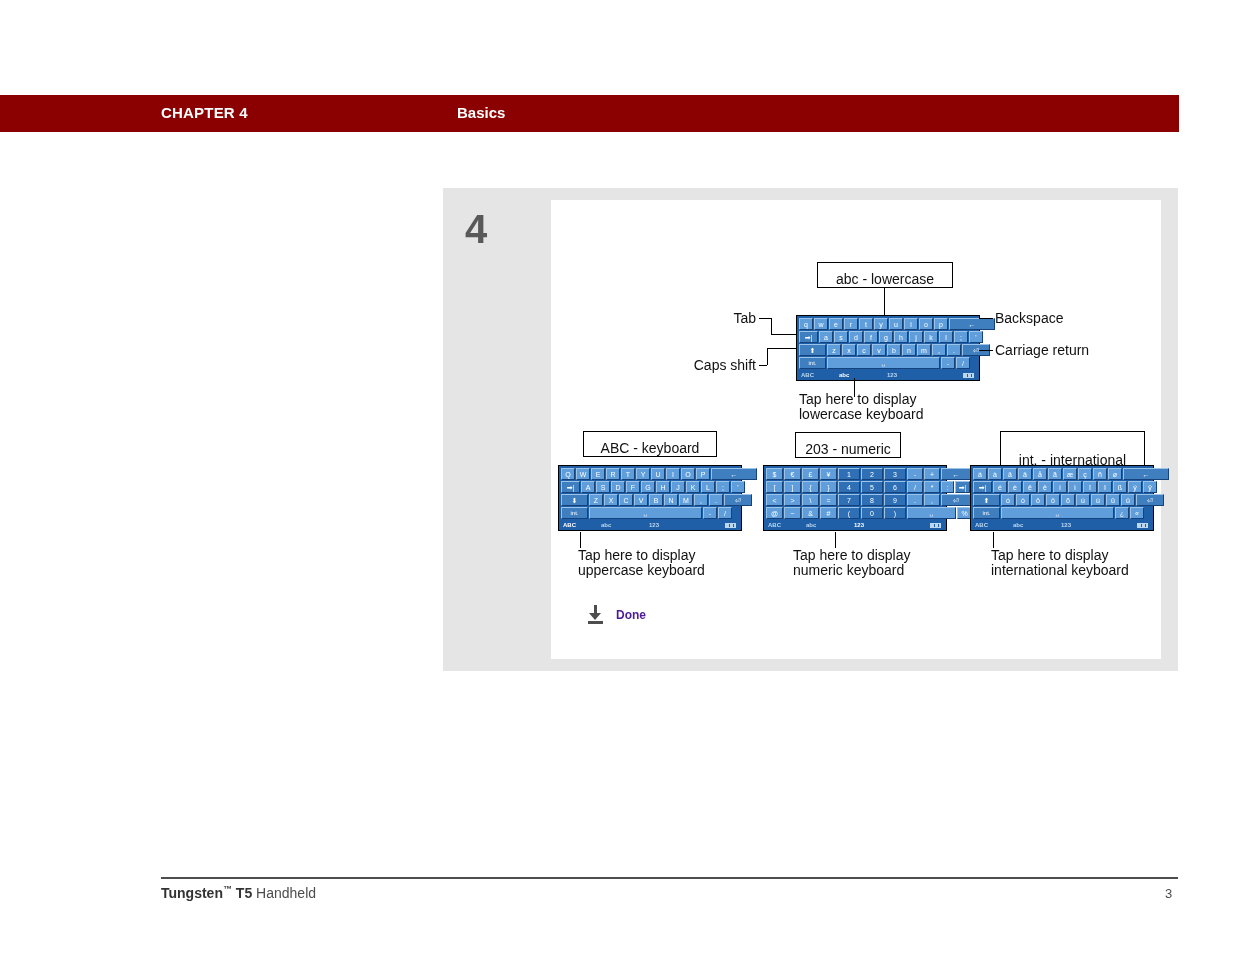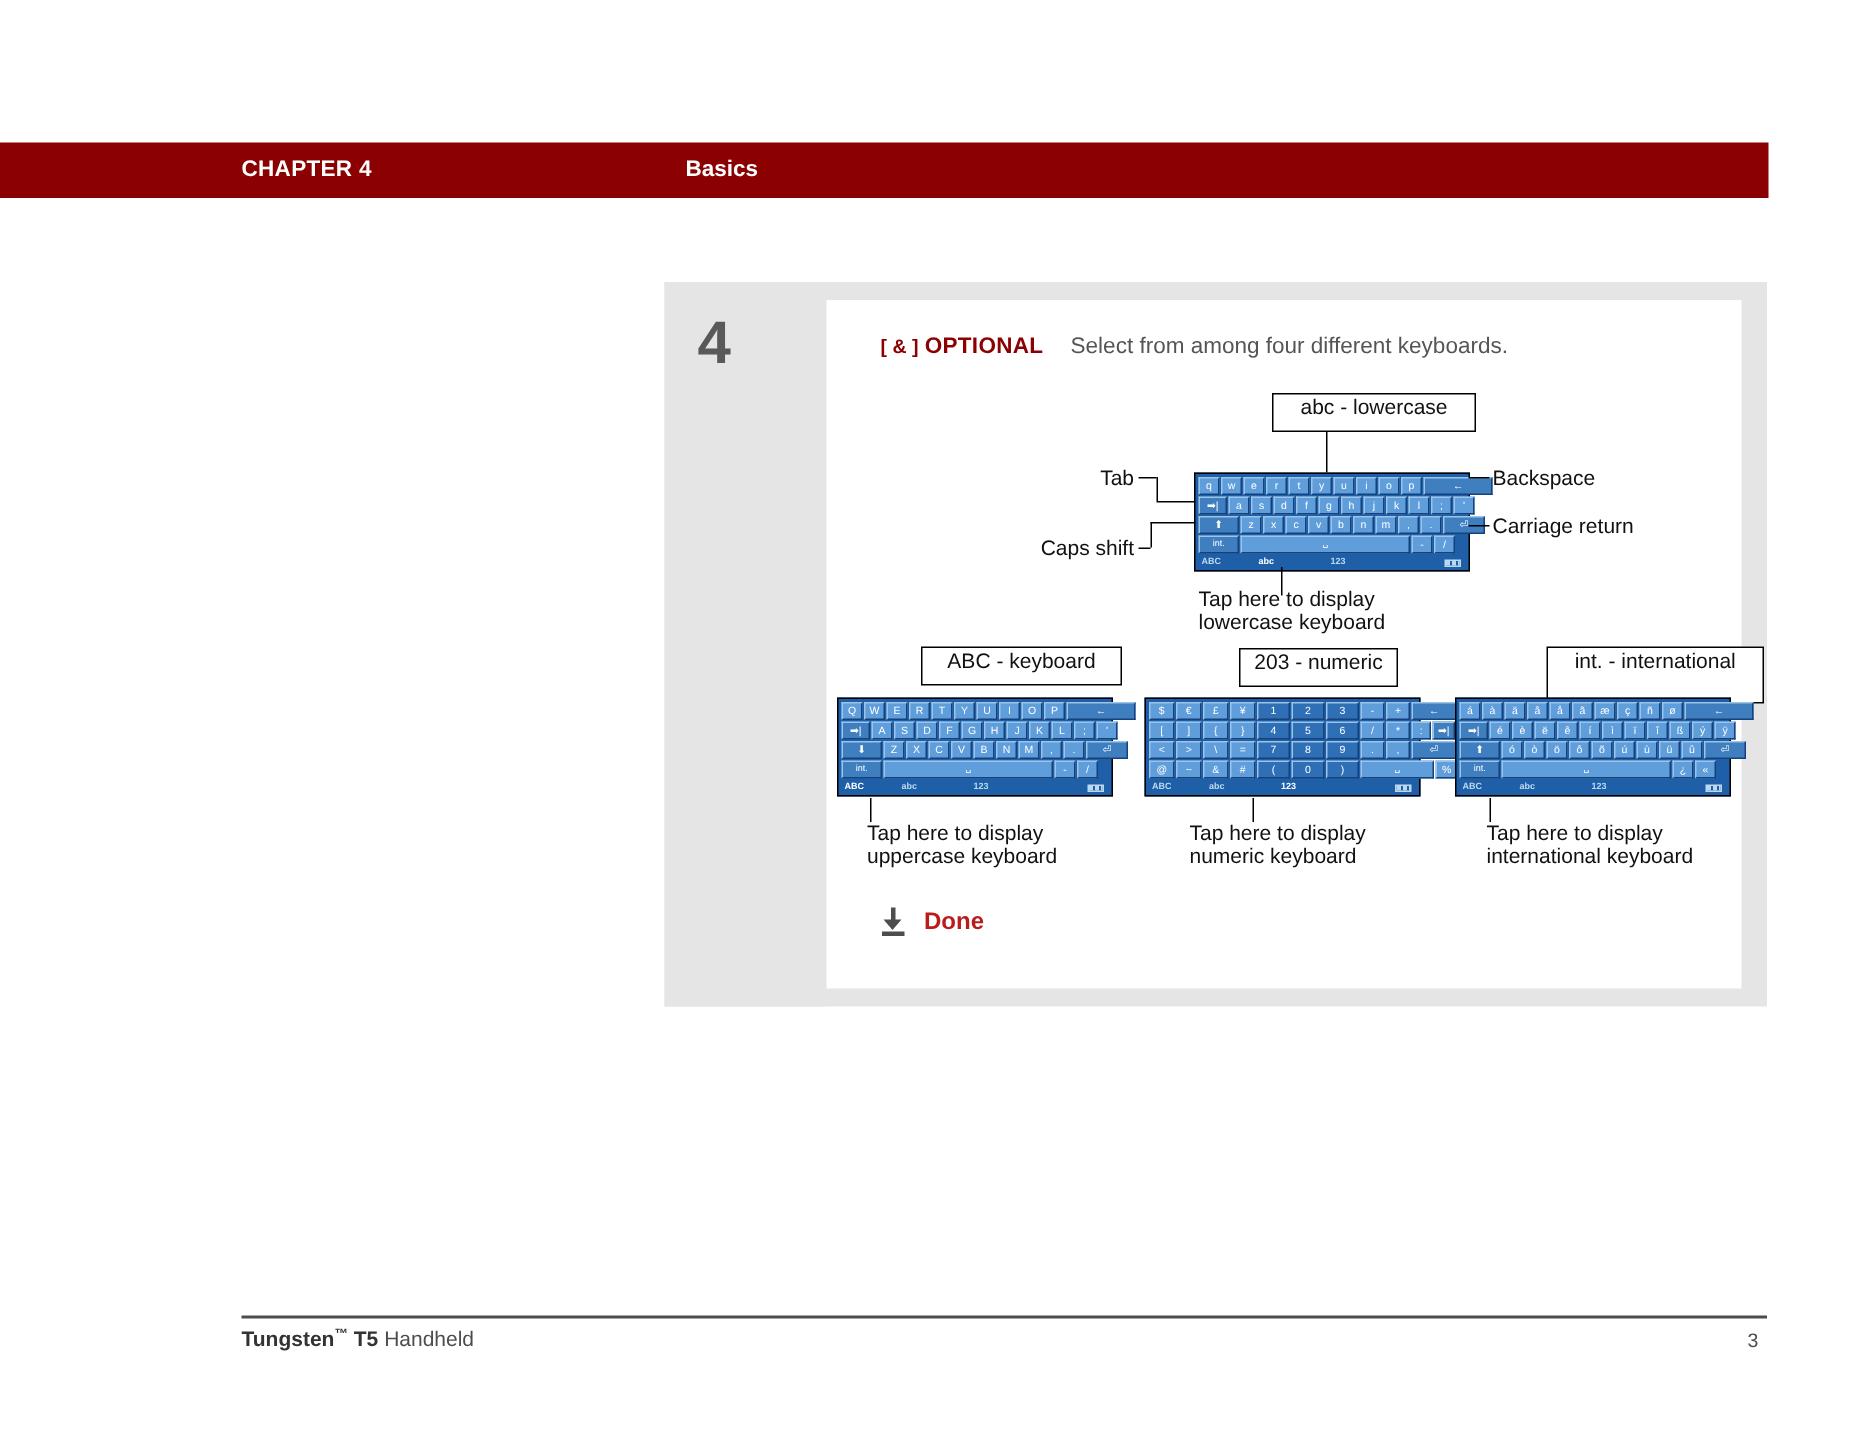--- a/index.html
+++ b/index.html
@@ -84,24 +84,23 @@
   }
 
   
   .label-box {
     position: absolute;
     border: 1.5px solid #000;
     background: #ffffff;
     font-size: 14px;
     color: #111;
     display: flex;
-    align-items: flex-start;
+    align-items: flex-end;
     justify-content: center;
     white-space: nowrap;
-    margin-left: 31px;
   }
 
   
   .callout {
     position: absolute;
     font-size: 14px;
     color: #111;
     line-height: 15px;
     white-space: nowrap;
   }
@@ -191,23 +190,23 @@
     position: absolute; left: 2px; top: 8px;
     width: 0; height: 0;
     border-left: 6px solid transparent;
     border-right: 6px solid transparent;
     border-top: 7px solid #4d4d4d;
   }
   .done-icon .base {
     position: absolute; left: 1px; top: 16px; width: 15px; height: 3px; background: #4d4d4d;
   }
   .done-label {
-    font-size: 16px;
-    font-weight: bold;
-    color: #b91c1c;
+    font-size: 12px;
+    font-weight: bold;
+    color: #4c1d95;
   }
 
   
   .footer-rule {
     position: absolute;
     left: 161px; top: 877px;
     width: 1017px; height: 2px;
     background: #4d4d4d;
   }
   .footer-left {
@@ -234,25 +233,20 @@
 </div>
 
 <div class="step-panel">
 
   <div class="step-number-col">
     <div class="step-number">4</div>
   </div>
 
   <div class="step-content">
 
-    <div class="step-heading">
-      <span class="opt-bracket">[ &amp; ]</span>
-      <span class="opt-word">OPTIONAL</span>
-      <span class="step-desc">Select from among four different keyboards.</span>
-    </div>
 
     <div class="label-box" style="left:266px; top:62px; width:136px; height:26px;">
       <span>abc - lowercase</span>
     </div>
 
     <div class="line v" style="left:333px; top:88px; height:27px;"></div>
 
     <div class="kbd" id="kbd-lowercase" style="left:245px; top:115px; width:184px;">
         <div class="kbd-row">
           <div class="key" style="width: 14px; height: 12px; flex: 0 0 auto;">q</div>

